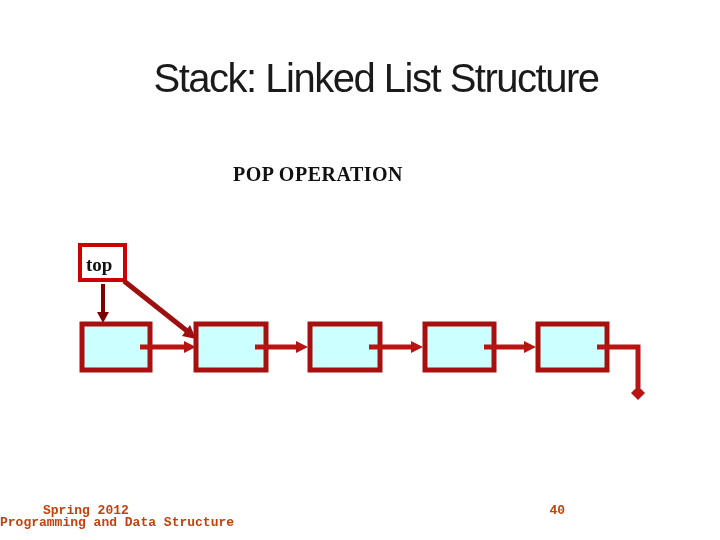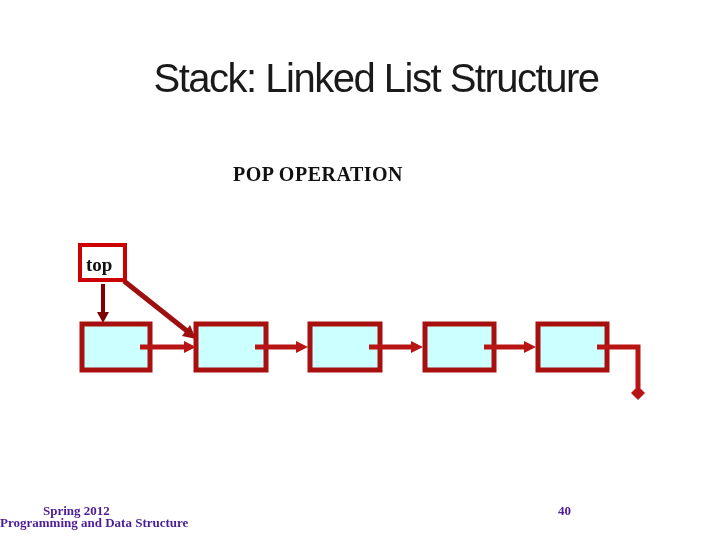--- a/index.html
+++ b/index.html
@@ -23,26 +23,26 @@
   }
   .diagram {
     position: absolute; top: 0; left: 0; width: 720px; height: 540px;
   }
   .top-label {
     font-family: "Liberation Serif", serif;
     font-size: 19px; font-weight: bold; fill: #111111;
   }
   .footer {
     position: absolute; top: 503px; left: 0; width: 616px; height: 22px;
-    font-family: Liberation Serif, serif;
-    font-size: 13px; font-weight: bold; color: #4c1d95;
+    font-family: Liberation Mono, monospace;
+    font-size: 13px; font-weight: bold; color: #c2410c;
   }
   .footer .left   { position: absolute; left: 43px; top: 0; white-space: nowrap; }
   .footer .center { position: absolute; left: 0; width: 720px; text-align: left; top: 12px; white-space: nowrap; }
-  .footer .right  { position: absolute; right: 45px; top: 0; white-space: nowrap; text-align: right; }
+  .footer .right  { position: absolute; right: 51px; top: 0; white-space: nowrap; text-align: right; }
 </style>
 </head>
 <body>
 
 <h1 class="title">Stack: Linked List Structure</h1>
 
 <div class="subtitle">POP OPERATION</div>
 
 <svg class="diagram" viewBox="0 0 720 540" xmlns="http://www.w3.org/2000/svg">
 

